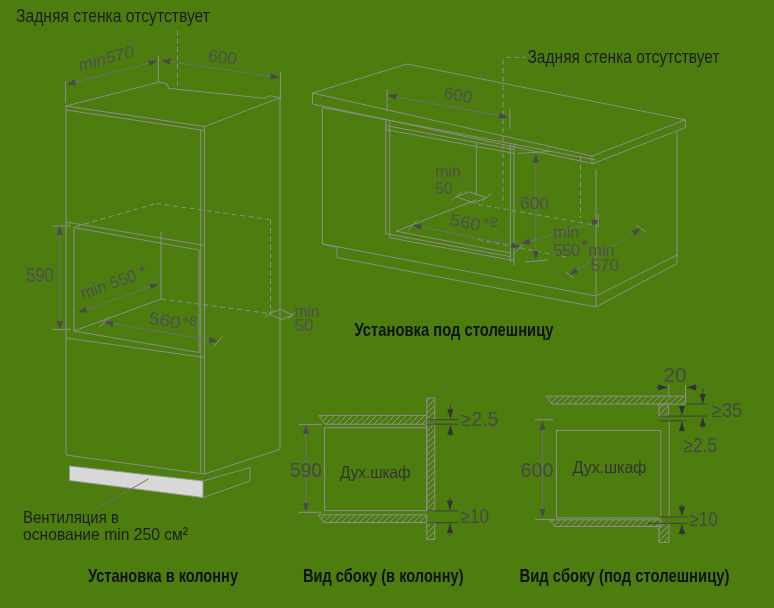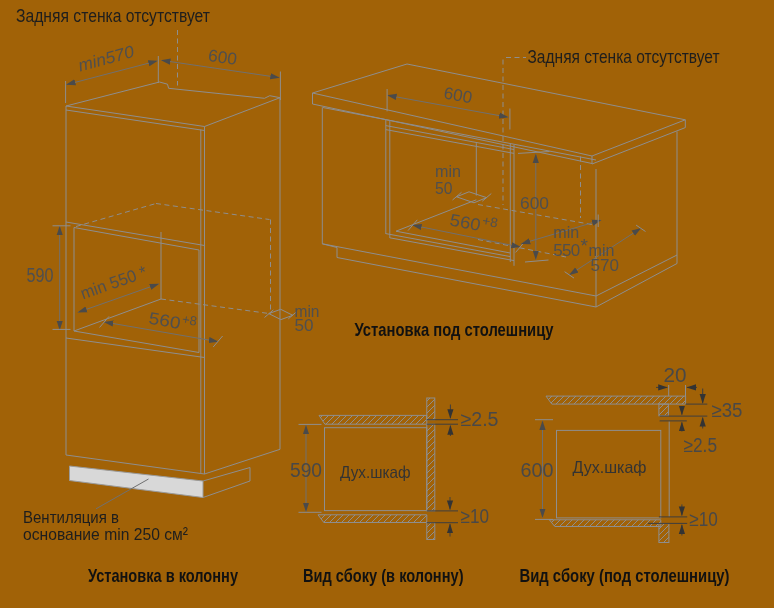--- a/index.html
+++ b/index.html
@@ -1,16 +1,16 @@
 <!DOCTYPE html>
 <html><head>
 <meta charset="utf-8">
 <style>
 html,body{margin:0;padding:0;background:#ffffff;}
-#wrap{width:774px;height:608px;position:relative;overflow:hidden;background:#a16207;text-align:right;}
+#wrap{width:774px;height:608px;position:relative;overflow:hidden;background:#4d7c0f;text-align:right;}
 text{font-family:"Liberation Sans",sans-serif;}
 .ln{stroke:#8e8e8e;fill:none;stroke-width:1;}
 .ds{stroke:#8e8e8e;fill:none;stroke-width:1;stroke-dasharray:5 3.5;}
 .dm{stroke:#707070;fill:none;stroke-width:1;}
 .dk{stroke:#3e3e3e;fill:none;stroke-width:1;}
 .t{fill:#4f4f4f;font-size:17px;}
 .n{fill:#484848;font-size:19.5px;}
 .b{fill:#1e1e1e;font-size:17.5px;}
 .cap{fill:#111;font-size:19px;font-weight:bold;}
 </style>

